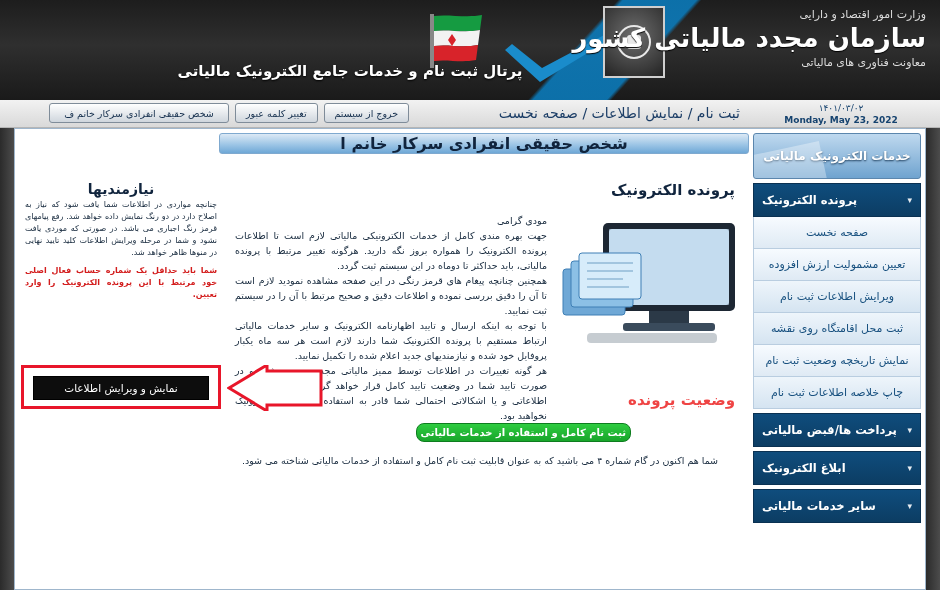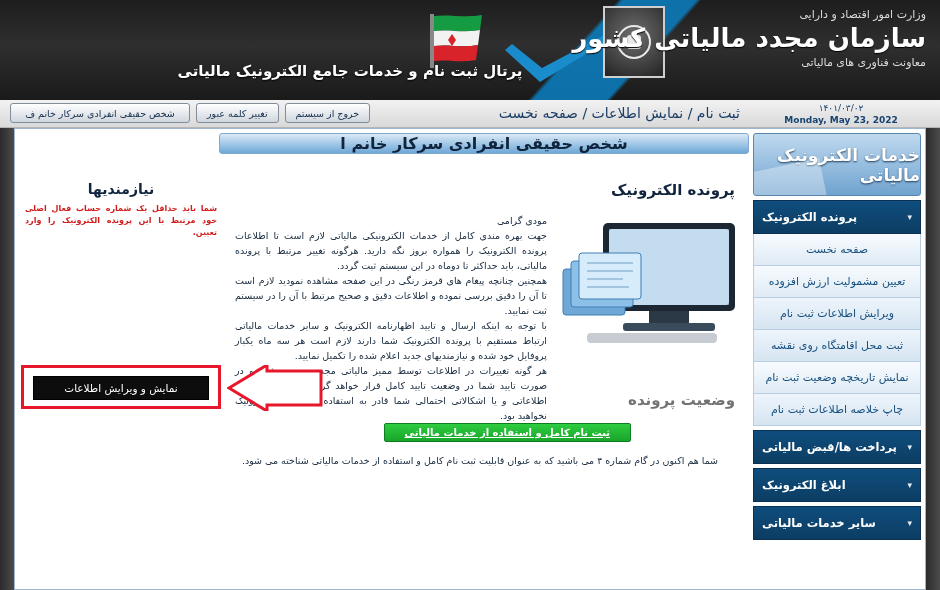--- a/index.html
+++ b/index.html
@@ -101,21 +101,21 @@
     height: 20px;
     padding: 0 10px;
     background: linear-gradient(to bottom, #ffffff, #cfd6dd);
     border: 1px solid #7f8c99;
     border-radius: 3px;
     font-size: 9.5px; color: #16304e;
     display: flex; align-items: center; justify-content: center;
     white-space: nowrap;
     cursor: pointer;
   }
-  .topbtn.wide { min-width: 180px; }
+  .topbtn.wide { min-width: 180px; margin-left: 39px; }
 
   
   .body-wrap {
     position: absolute; top: 128px; left: 0;
     width: 940px; height: 462px;
     background: #ffffff;
   }
   .side-edge-l, .side-edge-r {
     position: absolute; top: 0; width: 14px; height: 462px;
     background: linear-gradient(to right, #2b2b2b, #4c4c4c);
@@ -144,26 +144,26 @@
     font-size: 16px; font-weight: bold; color: #10243d;
   }
 
   
   .sidebar {
     position: absolute; top: 4px; right: 4px;
     width: 168px;
     direction: rtl;
   }
   .sidebar-logo {
-    width: 168px; height: 63px;
+    width: 168px; height: 46px;
     background: linear-gradient(to bottom, #bfd9ef, #6fa3cf);
     border: 1px solid #5b86ad;
     border-radius: 3px;
     display: flex; align-items: center; justify-content: center;
-    color: #ffffff; font-size: 17px; font-weight: bold;
+    color: #ffffff; font-size: 12px; font-weight: bold;
     text-shadow: 0 1px 2px #1c3b59;
     overflow: hidden;
     position: relative;
   }
   .sidebar-logo:after {
     content: "";
     position: absolute; left: -20px; bottom: -12px;
     width: 90px; height: 40px;
     background: rgba(255,255,255,.35);
     transform: rotate(-12deg);
@@ -210,29 +210,28 @@
   .pc-illustration {
     position: absolute; top: 40px; right: 2px;
     width: 190px; height: 160px;
   }
   .main-text {
     position: absolute; top: 36px; right: 192px;
     width: 332px;
   }
   .status-title {
     position: absolute; top: 214px; right: 14px;
-    font-size: 15px; font-weight: bold; color: #737373;
+    font-size: 15px; font-weight: bold; color: #ef4444;
   }
   .status-badge {
     position: absolute; top: 246px; right: 118px;
     background: linear-gradient(to bottom, #2ecc40, #18a52a);
     color: #ffffff; font-size: 10px; font-weight: bold;
-    padding: 3px 20px; border-radius: 2px;
+    padding: 3px 4px; border-radius: 8px;
     border: 1px solid #0e7d1f;
-    text-decoration: underline;
   }
   .status-note {
     position: absolute; top: 278px; right: 14px;
     width: 510px;
     font-size: 9.5px; color: #15283c; text-align: center;
   }
 
   
   .leftcol {
     position: absolute; top: 48px; left: 6px;
@@ -389,20 +388,21 @@
           <div class="para">هر گونه تغییرات در اطلاعات توسط ممیز مالیاتی مجدد بررسی شده و در صورت تایید شما در وضعیت تایید کامل قرار خواهد گرفت. در صورت نقص اطلاعاتی و یا اشکالاتی احتمالی شما قادر به استفاده از خدمات الکترونیک نخواهید بود.</div>
         </div>
 
         <div class="status-title">وضعیت پرونده</div>
         <div class="status-badge">ثبت نام کامل و استفاده از خدمات مالیاتی</div>
         <div class="status-note">شما هم اکنون در گام شماره ۴ می باشید که به عنوان قابلیت ثبت نام کامل و استفاده از خدمات مالیاتی شناخته می شود.</div>
       </div>
 
       <div class="leftcol">
         <div class="section-title">نیازمندیها</div>
+        <div class="para">چنانچه مواردی در اطلاعات شما یافت شود که نیاز به اصلاح دارد در دو رنگ نمایش داده خواهد شد. رفع پیامهای قرمز رنگ اجباری می باشد. در صورتی که موردی یافت نشود و شما در مرحله ویرایش اطلاعات کلید تایید نهایی در منوها ظاهر خواهد شد.</div>
         <div class="para red">شما باید حداقل یک شماره حساب فعال اصلی خود مرتبط با این پرونده الکترونیک را وارد تعیین.</div>
       </div>
 
       <div class="cta-outline"></div>
       <div class="cta-button">نمایش و ویرایش اطلاعات</div>
 
       <svg class="arrow-annot" viewBox="0 0 96 46">
         <polygon points="94,6 40,6 40,0 2,23 40,46 40,40 94,40" fill="#ffffff" stroke="#e8162a" stroke-width="3"></polygon>
       </svg>
 

